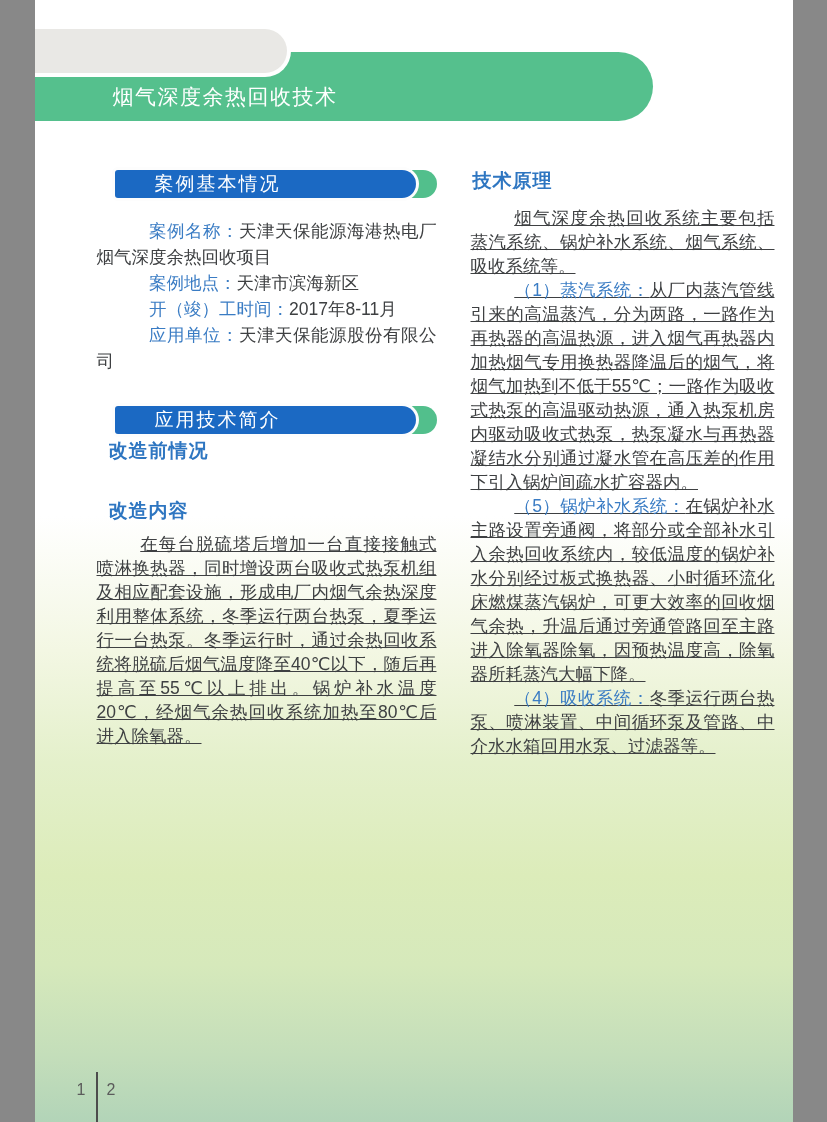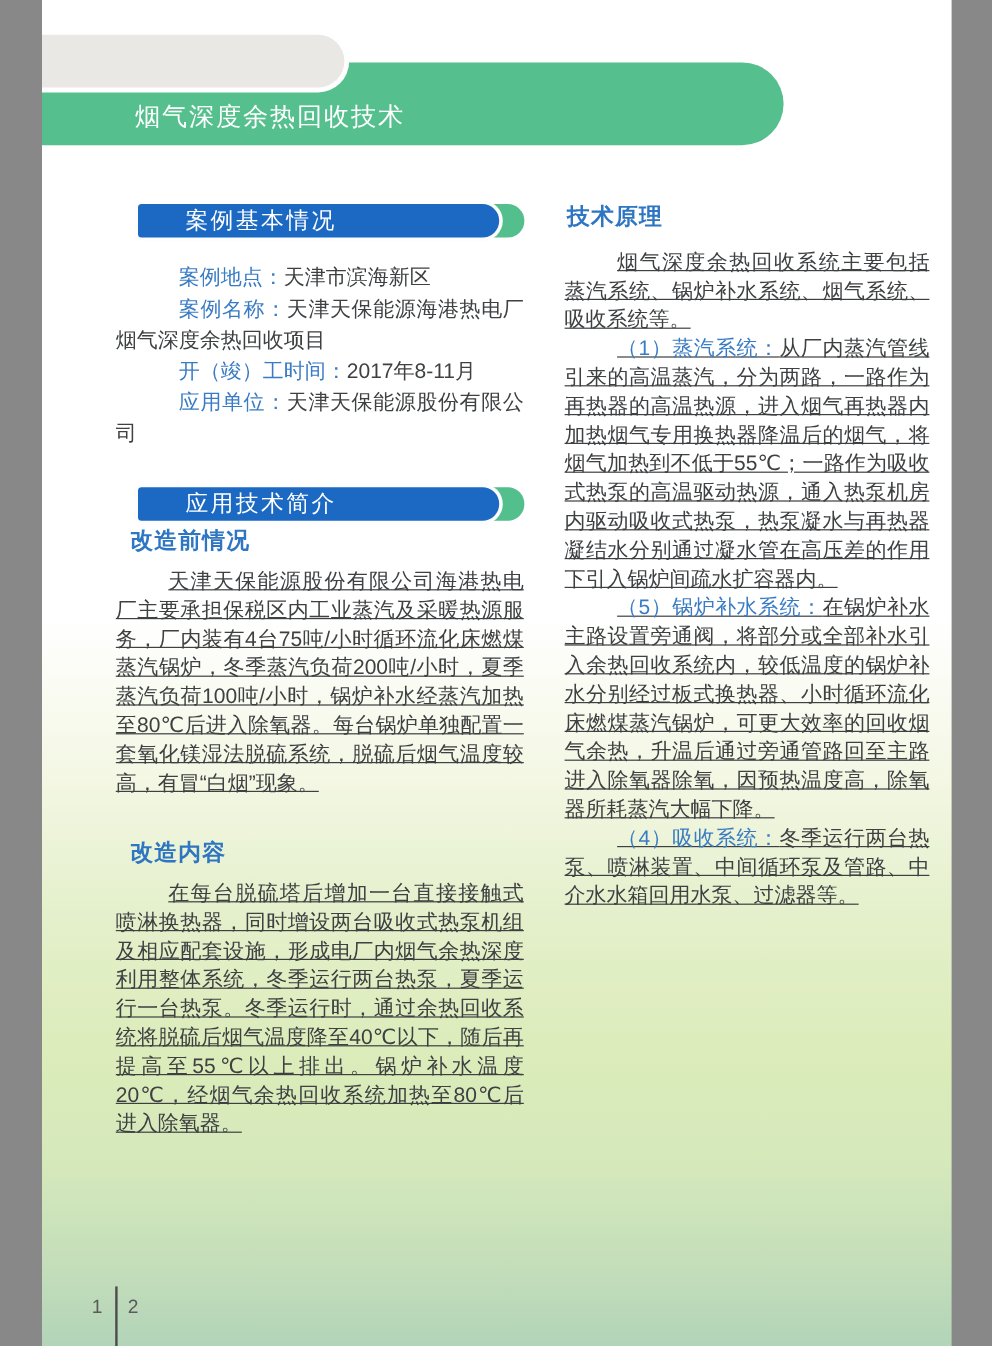--- a/index.html
+++ b/index.html
@@ -150,35 +150,34 @@
   <div class="left-col">
 
     <div class="banner">
       <div class="green-cap"></div>
       <div class="blue-pill">
         <span>案例基本情况</span>
       </div>
     </div>
 
     <div class="case-info">
+      <p class="item"><span class="info-label">案例名称：</span><span>天津天保能源海港热电厂烟气深度余热回收项目</span></p>
       <p class="item"><span class="info-label">案例地点：</span><span>天津市滨海新区</span></p>
-      <p class="item"><span class="info-label">案例名称：</span><span>天津天保能源海港热电厂烟气深度余热回收项目</span></p>
       <p class="item"><span class="info-label">开（竣）工时间：</span><span>2017年8-11月</span></p>
       <p class="item"><span class="info-label">应用单位：</span><span>天津天保能源股份有限公司</span></p>
     </div>
 
     <div class="banner second">
       <div class="green-cap"></div>
       <div class="blue-pill">
         <span>应用技术简介</span>
       </div>
     </div>
 
     <h3 class="sub-heading first">改造前情况</h3>
-    <p class="body-para">天津天保能源股份有限公司海港热电厂主要承担保税区内工业蒸汽及采暖热源服务，厂内装有4台75吨/小时循环流化床燃煤蒸汽锅炉，冬季蒸汽负荷200吨/小时，夏季蒸汽负荷100吨/小时，锅炉补水经蒸汽加热至80℃后进入除氧器。每台锅炉单独配置一套氧化镁湿法脱硫系统，脱硫后烟气温度较高，有冒“白烟”现象。</p>
 
     <h3 class="sub-heading">改造内容</h3>
     <p class="body-para">在每台脱硫塔后增加一台直接接触式喷淋换热器，同时增设两台吸收式热泵机组及相应配套设施，形成电厂内烟气余热深度利用整体系统，冬季运行两台热泵，夏季运行一台热泵。冬季运行时，通过余热回收系统将脱硫后烟气温度降至40℃以下，随后再提高至55℃以上排出。锅炉补水温度20℃，经烟气余热回收系统加热至80℃后进入除氧器。</p>
 
   </div>
 
   <div class="right-col">
 
     <h3 class="right-heading">技术原理</h3>
     <p class="body-para">烟气深度余热回收系统主要包括蒸汽系统、锅炉补水系统、烟气系统、吸收系统等。</p>

